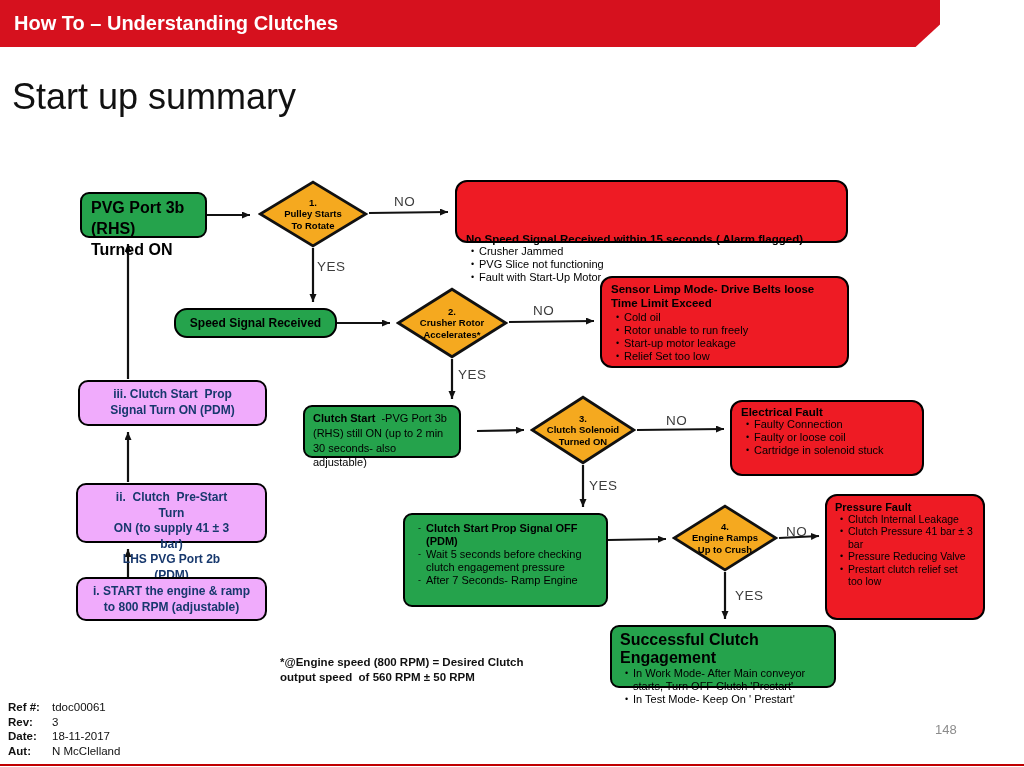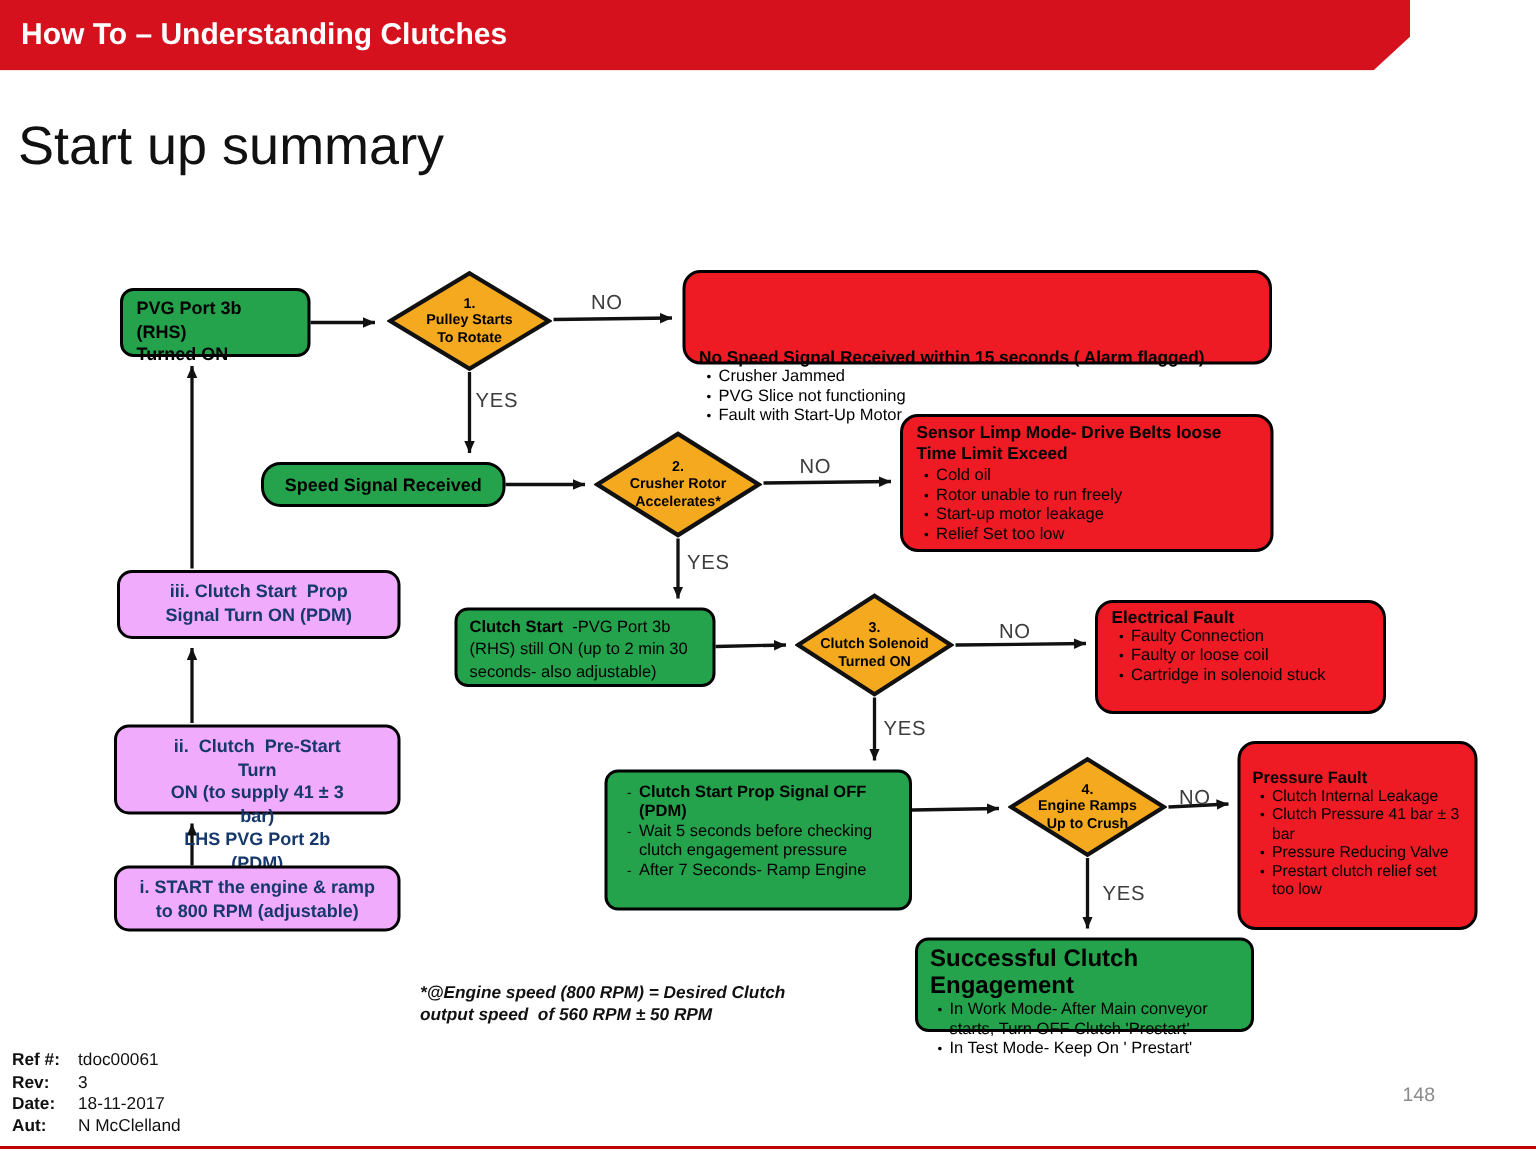--- a/index.html
+++ b/index.html
@@ -24,21 +24,21 @@
   .b-txt{flex:1 1 auto;}
 
   
   .diamond{position:absolute;}
   .diamond svg{position:absolute;left:0;top:0;width:100%;height:100%;}
   .dtext{position:relative;width:100%;height:100%;display:flex;flex-direction:column;justify-content:center;
     text-align:center;font-weight:bold;font-size:9.5px;line-height:1.18;color:#000;}
 
   .flowlabel{position:absolute;font-size:13.5px;color:#3d3d3d;letter-spacing:0.5px;}
 
-  .footnote{position:absolute;left:280px;top:655px;font-size:11.5px;font-weight:bold;color:#111;line-height:1.35;font-style:italic;}
+  .footnote{position:absolute;left:280px;top:655px;font-size:11.5px;font-weight:bold;color:#111;line-height:1.35;}
 
   
   .refblock{position:absolute;left:8px;top:701px;font-size:11.5px;color:#111;line-height:1.18;}
   .refrow{display:flex;margin-bottom:1px;}
   .reflabel{font-weight:bold;width:44px;}
   .pagenum{position:absolute;left:935px;top:722px;font-size:13px;color:#8c8c8c;}
   .logo{position:absolute;left:910px;top:778px;display:flex;}
   .logo-text{font-size:17px;font-weight:bold;letter-spacing:1px;color:#111;margin-left:4px;}
   .logo-tm{font-size:6px;color:#111;align-self:flex-end;margin-bottom:2px;}
   .bottom-rule{position:absolute;left:0;top:764px;width:1024px;height:2px;background:#C00000;}
@@ -72,21 +72,21 @@
       <line x1="583" y1="465" x2="583" y2="507" marker-end="url(#arr)"></line>
       <line x1="608" y1="540" x2="666" y2="539" marker-end="url(#arr)"></line>
       <line x1="779" y1="538" x2="819" y2="536" marker-end="url(#arr)"></line>
       <line x1="725" y1="572" x2="725" y2="619" marker-end="url(#arr)"></line>
       <line x1="128" y1="577" x2="128" y2="549" marker-end="url(#arr)"></line>
       <line x1="128" y1="482" x2="128" y2="432" marker-end="url(#arr)"></line>
       <line x1="128" y1="379" x2="128" y2="244" marker-end="url(#arr)"></line>
     </g>
   </svg>
 
-  <div class="fbox green" style="left:80px;top:192px;width:127px;height:46px;padding:4px 9px;font-size:12px;font-weight:bold;line-height:1.35;">
+  <div class="fbox green" style="left:80px;top:192px;width:127px;height:46px;padding:4px 9px;font-size:16px;font-weight:bold;line-height:1.35;">
     <div class="pline">PVG Port 3b (RHS)</div>
     <div class="pline">Turned ON</div>
   </div>
 
   <div class="diamond" style="left:258px;top:180px;width:110px;height:68px;">
     <svg viewBox="0 0 100 64" preserveAspectRatio="none">
       <polygon points="50,2 98,32 50,62 2,32" fill="#F5A91F" stroke="#111" stroke-width="2.6"></polygon>
     </svg>
     <div class="dtext">
       <div>1.</div>
@@ -144,21 +144,21 @@
         <span class="b-dot">•</span>
         <span class="b-txt">Relief Set too low</span>
       </div>
   </div>
 
   <div class="fbox blue" style="left:78px;top:380px;width:189px;height:46px;padding:5px 10px;font-size:12px;font-weight:bold;">
     <div class="pline">iii. Clutch Start  Prop</div>
     <div class="pline">Signal Turn ON (PDM)</div>
   </div>
 
-  <div class="fbox green" style="left:303px;top:405px;width:174px;height:53px;padding:4px 8px;font-size:11px;line-height:1.25;">
+  <div class="fbox green" style="left:303px;top:405px;width:158px;height:53px;padding:4px 8px;font-size:11px;line-height:1.25;">
     <span class="title">Clutch Start</span><span class="pline" style="display:inline;">  -PVG Port 3b (RHS) still ON (up to 2 min 30 seconds- also adjustable)</span>
   </div>
 
   <div class="diamond" style="left:530px;top:395px;width:106px;height:70px;">
     <svg viewBox="0 0 100 64" preserveAspectRatio="none">
       <polygon points="50,2 98,32 50,62 2,32" fill="#F5A91F" stroke="#111" stroke-width="2.6"></polygon>
     </svg>
     <div class="dtext">
       <div>3.</div>
       <div>Clutch Solenoid</div>
@@ -207,21 +207,21 @@
     <svg viewBox="0 0 100 64" preserveAspectRatio="none">
       <polygon points="50,2 98,32 50,62 2,32" fill="#F5A91F" stroke="#111" stroke-width="2.6"></polygon>
     </svg>
     <div class="dtext">
       <div>4.</div>
       <div>Engine Ramps</div>
       <div>Up to Crush</div>
     </div>
   </div>
 
-  <div class="fbox red" style="left:825px;top:494px;width:160px;height:126px;padding:17px 8px;font-size:10.5px;">
+  <div class="fbox red" style="left:825px;top:494px;width:160px;height:126px;padding:5px 8px;font-size:10.5px;">
     <div class="title" style="font-size:11px;">Pressure Fault</div>
     <div class="b-row">
         <span class="b-dot">•</span>
         <span class="b-txt">Clutch Internal Leakage</span>
       </div>
     <div class="b-row">
         <span class="b-dot">•</span>
         <span class="b-txt">Clutch Pressure 41 bar ± 3 bar</span>
       </div>
     <div class="b-row">

